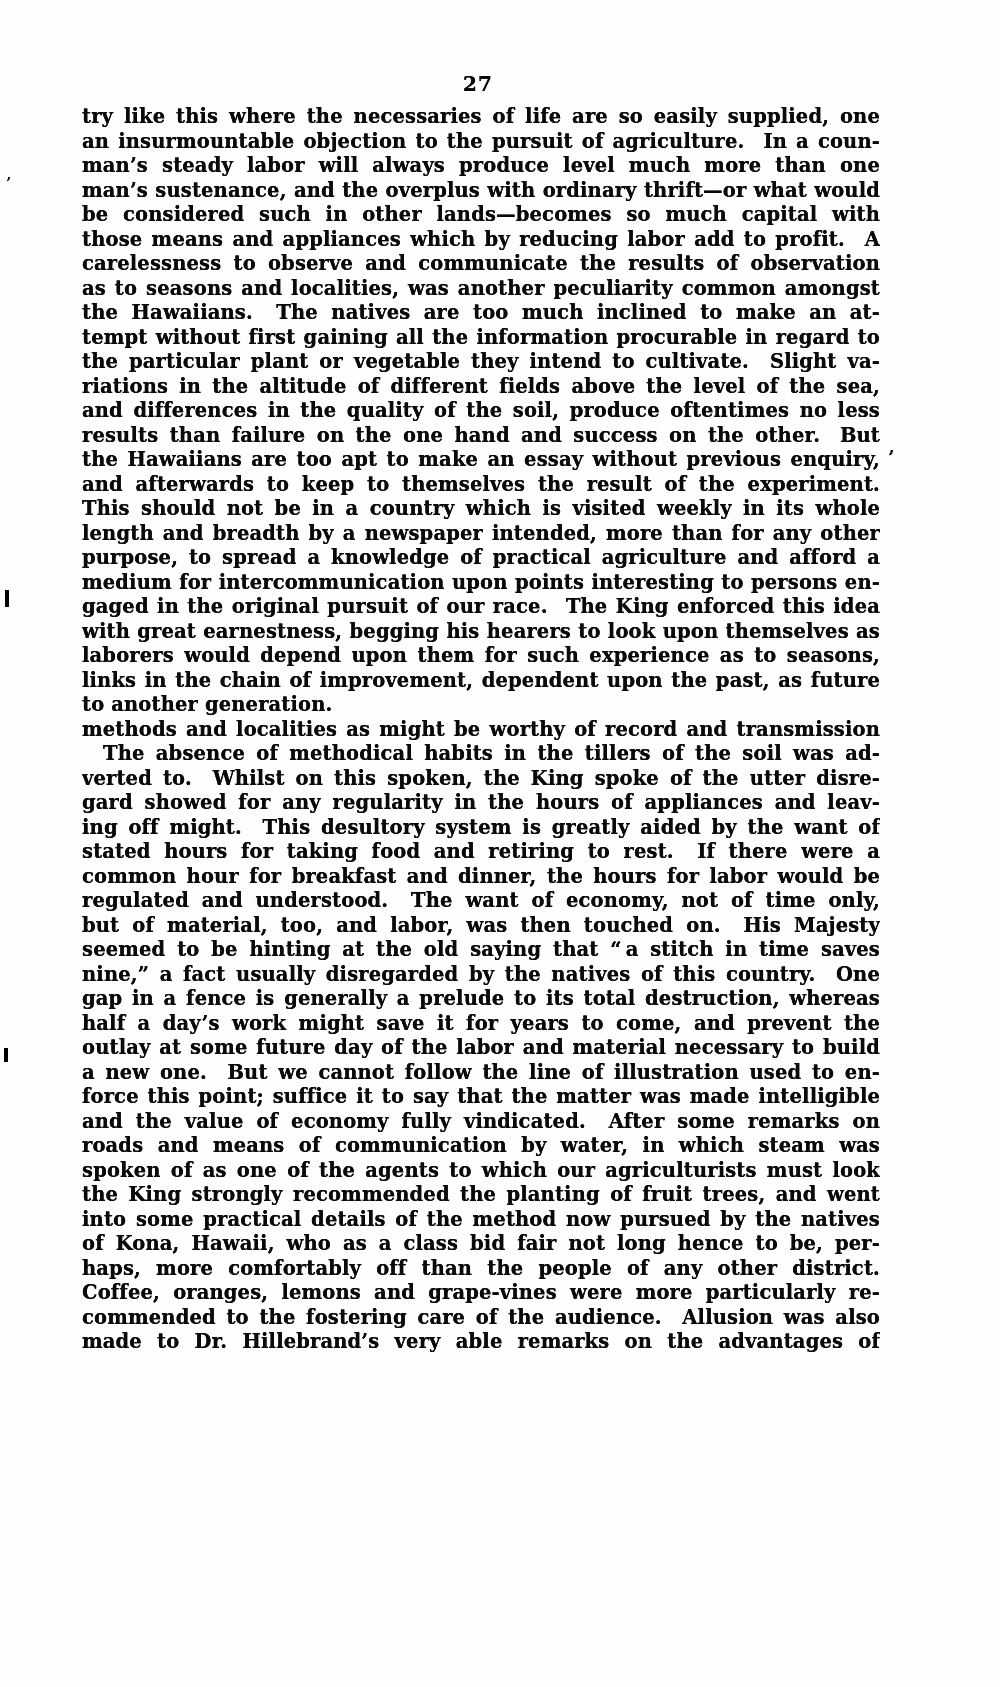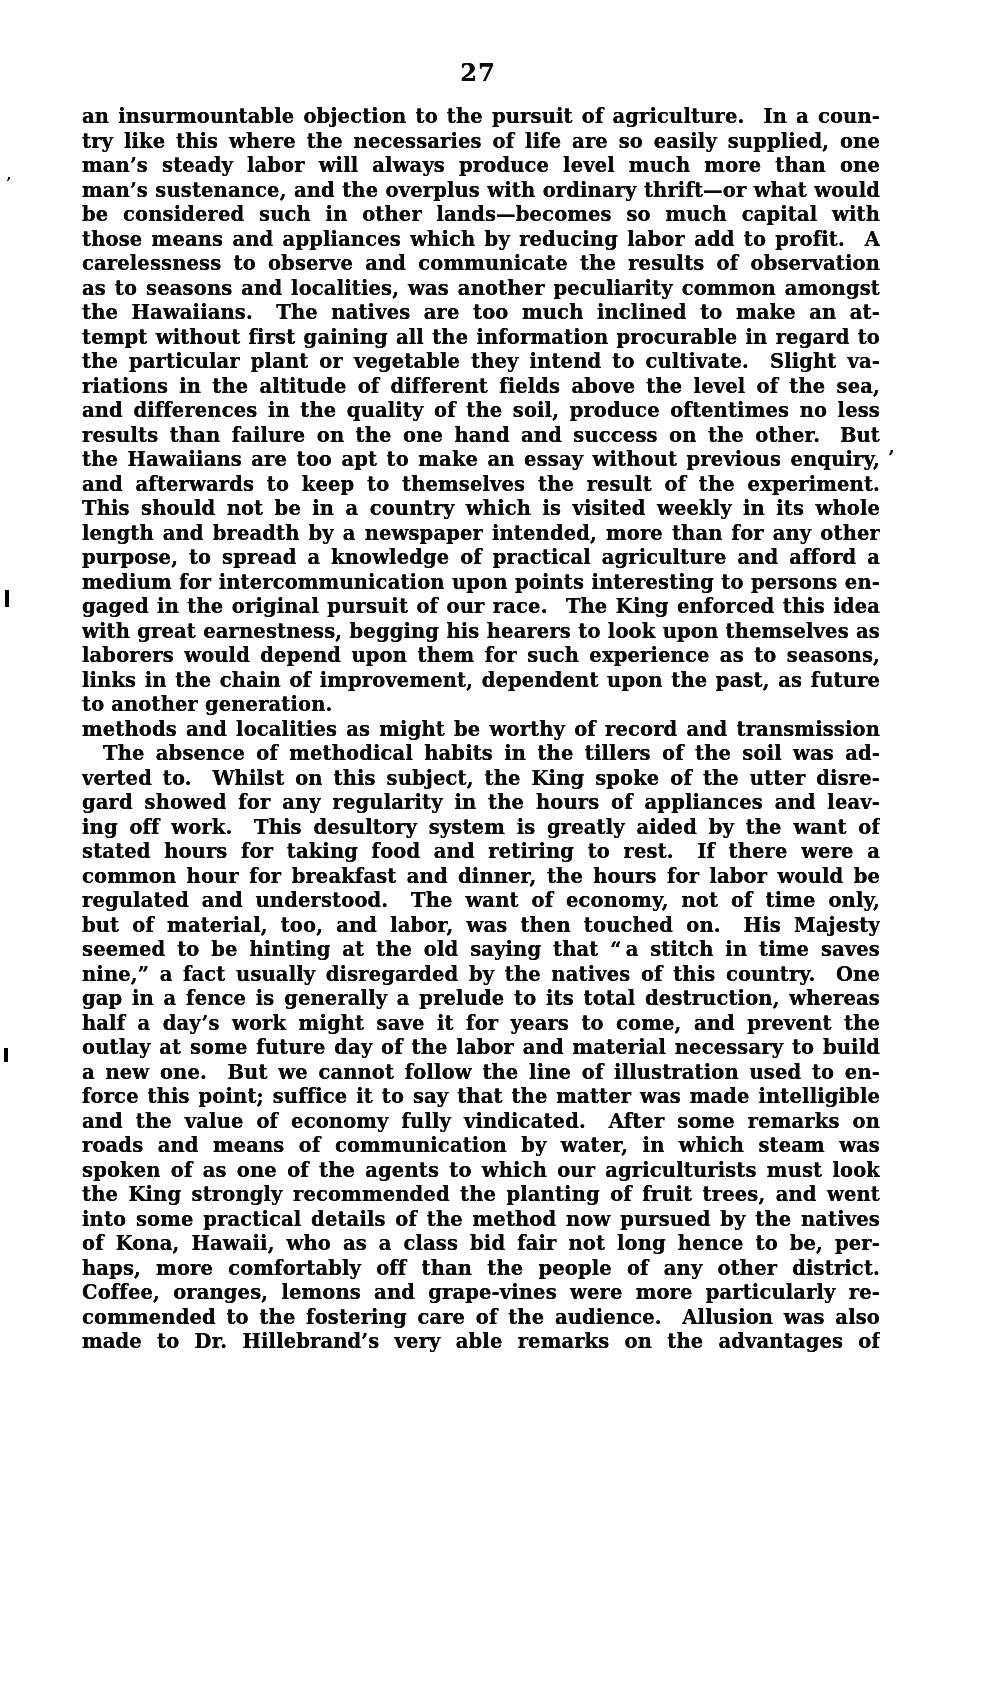--- a/index.html
+++ b/index.html
@@ -11,23 +11,23 @@
     position: relative;
     width: 1000px; height: 1687px;
     background: #fefefe;
     overflow: hidden;
     color: #0a0a0a;
     font-family: "DejaVu Serif", "Liberation Serif", serif;
     font-weight: 700;
   }
   .page-number {
     position: absolute;
-    top: 58px; left: 82px; width: 792px;
+    top: 72px; left: 82px; width: 792px;
     text-align: center;
-    font-size: 24px;
+    font-size: 20px;
     letter-spacing: 1px;
     text-shadow: 0 0 0.5px #000;
   }
   .text-block {
     position: absolute;
     left: 82px; top: 105px; width: 798px;
   }
   .paragraph { margin: 0; padding: 0; }
   .line {
     font-size: 19.5px;
@@ -49,22 +49,22 @@
   .speck-tick-lower { left: 4px; top: 1048px; width: 4px; height: 14px; background: #000; }
 </style>
 </head>
 <body>
 
 <div class="page">
   <div class="page-number">27</div>
 
   <div class="text-block">
       <div class="paragraph">
+        <div class="line">try like this where the necessaries of life are so easily supplied, one</div>
         <div class="line">an insurmountable objection to the pursuit of agriculture.  In a coun-</div>
-        <div class="line">try like this where the necessaries of life are so easily supplied, one</div>
         <div class="line">man’s steady labor will always produce level much more than one</div>
         <div class="line">man’s sustenance, and the overplus with ordinary thrift—or what would</div>
         <div class="line">be considered such in other lands—becomes so much capital with</div>
         <div class="line">those means and appliances which by reducing labor add to profit.  A</div>
         <div class="line">carelessness to observe and communicate the results of observation</div>
         <div class="line">as to seasons and localities, was another peculiarity common amongst</div>
         <div class="line">the Hawaiians.  The natives are too much inclined to make an at-</div>
         <div class="line">tempt without first gaining all the information procurable in regard to</div>
         <div class="line">the particular plant or vegetable they intend to cultivate.  Slight va-</div>
         <div class="line">riations in the altitude of different fields above the level of the sea,</div>
@@ -78,23 +78,23 @@
         <div class="line">medium for intercommunication upon points interesting to persons en-</div>
         <div class="line">gaged in the original pursuit of our race.  The King enforced this idea</div>
         <div class="line">with great earnestness, begging his hearers to look upon themselves as</div>
         <div class="line">laborers would depend upon them for such experience as to seasons,</div>
         <div class="line">links in the chain of improvement, dependent upon the past, as future</div>
         <div class="line no-just">to another generation.</div>
         <div class="line">methods and localities as might be worthy of record and transmission</div>
       </div>
       <div class="paragraph">
         <div class="line indent">The absence of methodical habits in the tillers of the soil was ad-</div>
-        <div class="line">verted to.  Whilst on this subject, the King spoke of the utter disre-</div>
+        <div class="line">verted to.  Whilst on this spoken, the King spoke of the utter disre-</div>
         <div class="line">gard showed for any regularity in the hours of appliances and leav-</div>
-        <div class="line">ing off work.  This desultory system is greatly aided by the want of</div>
+        <div class="line">ing off might.  This desultory system is greatly aided by the want of</div>
         <div class="line">stated hours for taking food and retiring to rest.  If there were a</div>
         <div class="line">common hour for breakfast and dinner, the hours for labor would be</div>
         <div class="line">regulated and understood.  The want of economy, not of time only,</div>
         <div class="line">but of material, too, and labor, was then touched on.  His Majesty</div>
         <div class="line">seemed to be hinting at the old saying that “ a stitch in time saves</div>
         <div class="line">nine,” a fact usually disregarded by the natives of this country.  One</div>
         <div class="line">gap in a fence is generally a prelude to its total destruction, whereas</div>
         <div class="line">half a day’s work might save it for years to come, and prevent the</div>
         <div class="line">outlay at some future day of the labor and material necessary to build</div>
         <div class="line">a new one.  But we cannot follow the line of illustration used to en-</div>

